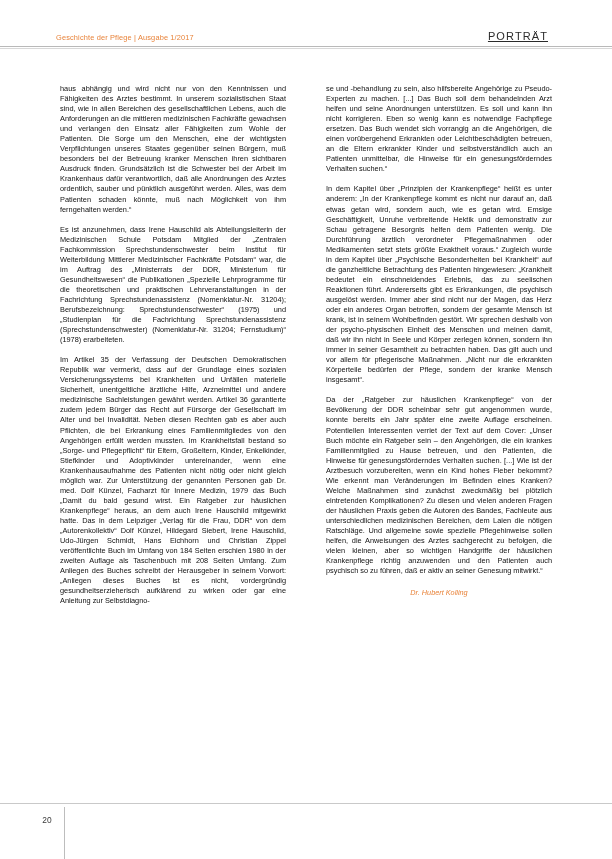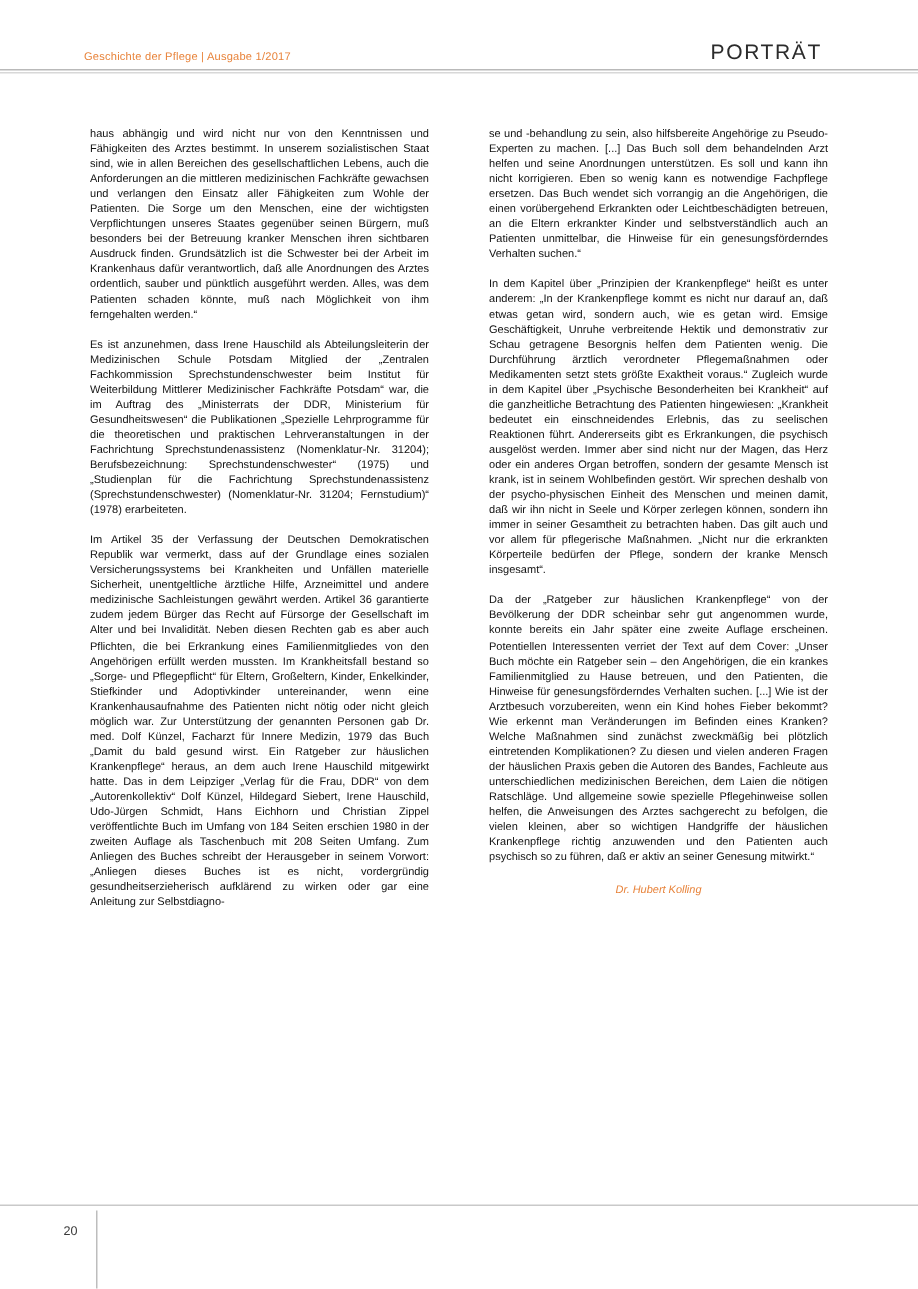--- a/index.html
+++ b/index.html
@@ -35,26 +35,27 @@
     align-items: flex-end;
     justify-content: space-between;
   }
   .rh-left {
     font-size: 7.4px;
     letter-spacing: 0.15px;
     color: #E8833A;
     white-space: nowrap;
   }
   .rh-right {
-    font-size: 14px;
+    font-size: 11px;
     letter-spacing: 1.1px;
     color: #2b2b2b;
     font-variant: small-caps;
     text-transform: uppercase;
     white-space: nowrap;
+    text-decoration: underline;
   }
   .rule-top {
     position: absolute;
     left: 0;
     top: 46px;
     width: 612px;
     height: 1px;
     background: #b9b9b9;
   }
   .rule-top2 {

